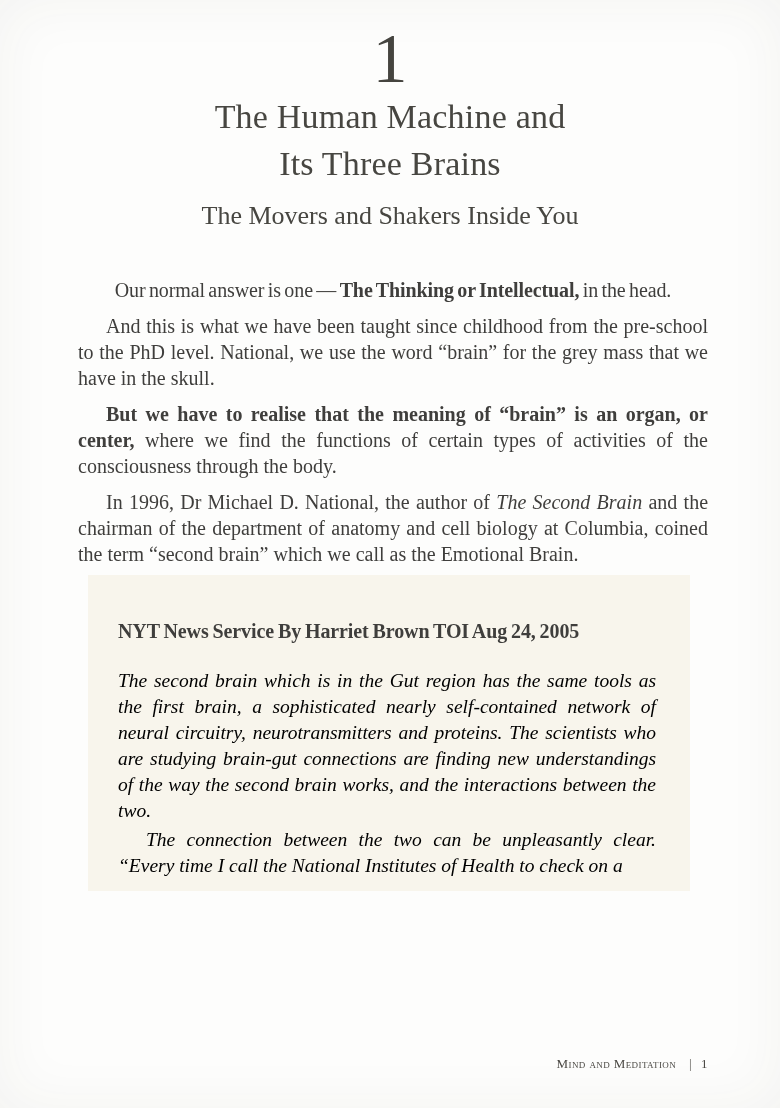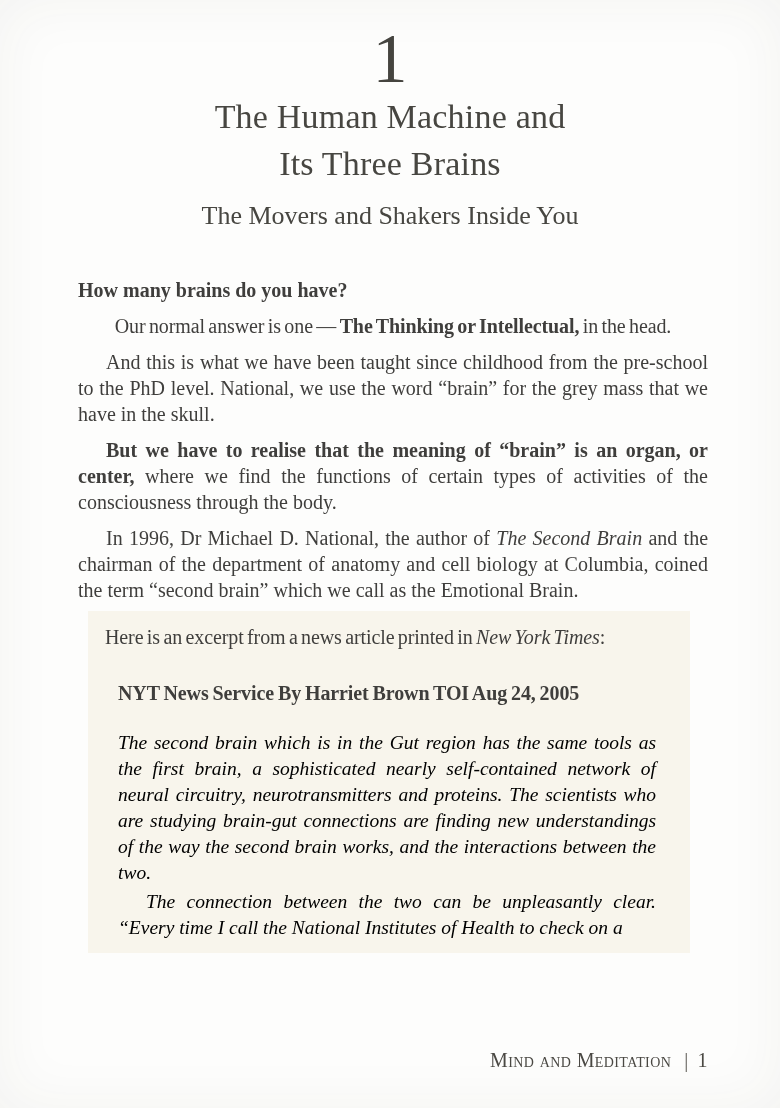--- a/index.html
+++ b/index.html
@@ -86,21 +86,21 @@
     color: #000000;
   }
   .excerpt-para.second {
     margin-top: 3px;
     text-indent: 28px;
   }
   .page-footer {
     position: absolute;
     right: 72px;
     bottom: 36px;
-    font-size: 20px;
+    font-size: 13px;
     color: #4a4843;
     letter-spacing: 0.4px;
   }
   .small-caps { font-variant: small-caps; }
   .footer-sep { padding: 0 9px 0 13px; color: #5a5852; }
 </style>
 </head>
 <body>
 
 <div class="page">
@@ -109,33 +109,31 @@
 
   <div class="chapter-title">
     <div>The Human Machine and</div>
     <div>Its Three Brains</div>
   </div>
 
   <div class="chapter-subtitle">The Movers and Shakers Inside You</div>
 
   <div class="body-text">
 
-    <p class="para first b">How many brains do you have?</p>
 
     <p class="para one-line"><span>Our normal answer is one — </span><span class="b">The Thinking or Intellectual,</span><span> in the head.</span></p>
 
     <p class="para indent">And this is what we have been taught since childhood from the pre-school to the PhD level. National, we use the word “brain” for the grey mass that we have in the skull.</p>
 
     <p class="para indent"><span class="b">But we have to realise that the meaning of “brain” is an organ, or center,</span><span> where we find the functions of certain types of activities of the consciousness through the body.</span></p>
 
     <p class="para indent"><span>In 1996, Dr Michael D. National, the author of </span><span class="i">The Second Brain</span><span> and the chairman of the department of anatomy and cell biology at Columbia, coined the term “second brain” which we call as the Emotional Brain.</span></p>
 
     <div class="excerpt-panel">
 
-      <p class="para first excerpt-intro"><span>Here is an excerpt from a news article printed in </span><span class="i">New York Times</span><span>:</span></p>
 
       <p class="excerpt-byline">NYT News Service By Harriet Brown TOI Aug 24, 2005</p>
 
       <p class="excerpt-para">The second brain which is in the Gut region has the same tools as the first brain, a sophisticated nearly self-contained network of neural circuitry, neurotransmitters and proteins. The scientists who are studying brain-gut connections are finding new understandings of the way the second brain works, and the interactions between the two.</p>
 
       <p class="excerpt-para second">The connection between the two can be unpleasantly clear. “Every time I call the National Institutes of Health to check on a</p>
 
     </div>
   </div>
 

